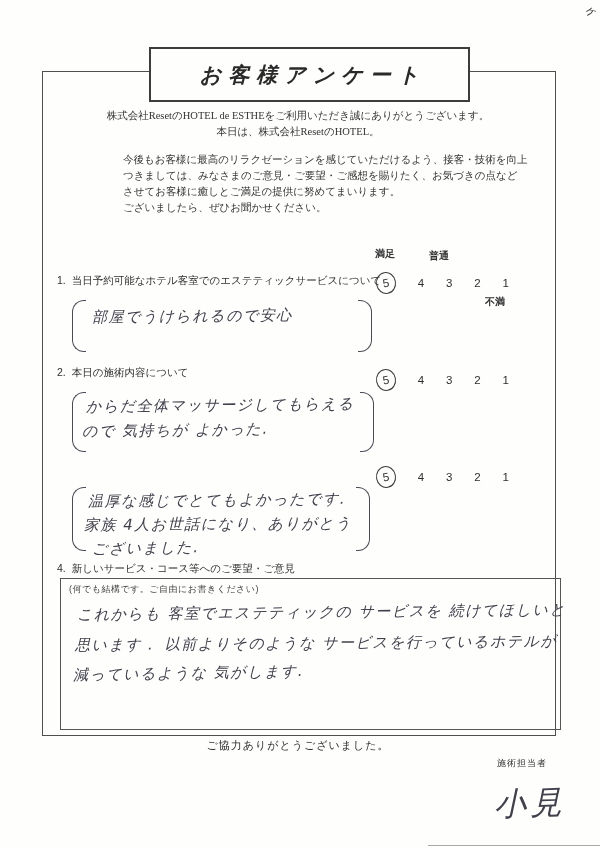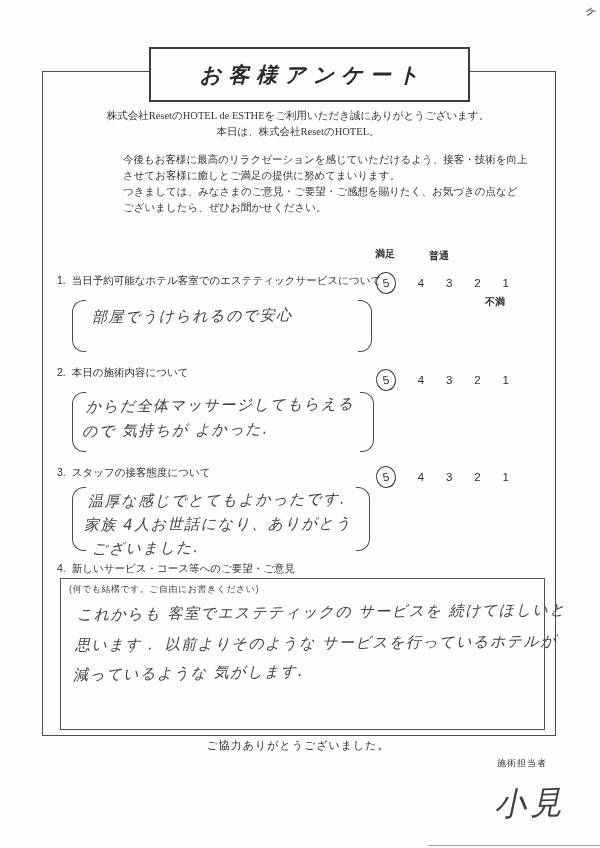--- a/index.html
+++ b/index.html
@@ -32,21 +32,21 @@
   .br{border:1.6px solid #4a4a55;}
   .br-l{border-right:none;border-radius:12px 0 0 12px;width:13px;}
   .br-r{border-left:none;border-radius:0 12px 12px 0;width:13px;}
   
   .hand{
     font-family:"DejaVu Sans",sans-serif;font-style:italic;color:#41414d;
     letter-spacing:1.5px;white-space:nowrap;
   }
   .ans{font-size:15px;transform:rotate(-0.6deg);}
   
-  .comment-box{left:60px;top:578px;width:483px;height:150px;border:1.2px solid #555;}
+  .comment-box{left:60px;top:578px;width:483px;height:150px;border:1.2px solid #555;padding-left:16px;}
   .hint{font-size:9px;color:#444;letter-spacing:0.5px;}
   
   .thanks{font-size:11px;color:#2e2e2e;letter-spacing:1px;}
   .staff{font-size:9px;color:#333;letter-spacing:1px;text-align:right;}
   .sig{font-size:32px;transform:rotate(-2deg);letter-spacing:4px;}
   .bottom-line{left:428px;top:845px;width:172px;border-top:1px solid #a9a9a9;height:0;}
   .corner{font-size:13px;color:#3a3a3a;transform:rotate(12deg);}
 </style>
 </head>
 <body>
@@ -59,22 +59,22 @@
 
   <div class="abs title-box">
     <span>お客様アンケート</span>
   </div>
 
   <div class="abs pr center-line" style="top:108px;">株式会社ResetのHOTEL de ESTHEをご利用いただき誠にありがとうございます。</div>
   <div class="abs pr center-line" style="top:124px;">本日は、株式会社ResetのHOTEL。</div>
 
   <div class="abs" style="left:95px;top:152px;margin-left:28px;">
     <div class="pr">今後もお客様に最高のリラクゼーションを感じていただけるよう、接客・技術を向上</div>
+    <div class="pr">つきましては、みなさまのご意見・ご要望・ご感想を賜りたく、お気づきの点など</div>
     <div class="pr">させてお客様に癒しとご満足の提供に努めてまいります。</div>
-    <div class="pr">つきましては、みなさまのご意見・ご要望・ご感想を賜りたく、お気づきの点など</div>
     <div class="pr">ございましたら、ぜひお聞かせください。</div>
   </div>
 
   <div class="abs scale-label" style="left:375px;top:247px;">満足</div>
   <div class="abs scale-label" style="left:429px;top:249px;">普通</div>
   <div class="abs scale-label" style="left:485px;top:251px;margin-top:44px;">不満</div>
 
   <div class="abs q-label" style="left:57px;top:274px;">
     <span class="qno">1.</span><span>当日予約可能なホテル客室でのエステティックサービスについて</span>
   </div>
@@ -97,23 +97,20 @@
     <span>4</span>
     <span>3</span>
     <span>2</span>
     <span>1</span>
   </div>
   <div class="abs br br-l" style="left:72px;top:392px;height:58px;"></div>
   <div class="abs br br-r" style="left:360px;top:392px;height:58px;"></div>
   <div class="abs hand ans" style="left:86px;top:396px;">からだ全体マッサージしてもらえる</div>
   <div class="abs hand ans" style="left:82px;top:421px;transform:rotate(-0.8deg);">ので 気持ちが よかった.</div>
 
-  <div class="abs q-label" style="left:57px;top:466px;">
-    <span class="qno">3.</span><span>スタッフの接客態度について</span>
-  </div>
   <div class="abs ratings" style="left:379px;top:466px;">
     <span class="circ">5</span>
     <span>4</span>
     <span>3</span>
     <span>2</span>
     <span>1</span>
   </div>
   <div class="abs br br-l" style="left:72px;top:487px;height:62px;"></div>
   <div class="abs br br-r" style="left:356px;top:487px;height:62px;"></div>
   <div class="abs hand ans" style="left:88px;top:491px;">温厚な感じでとてもよかったです.</div>

